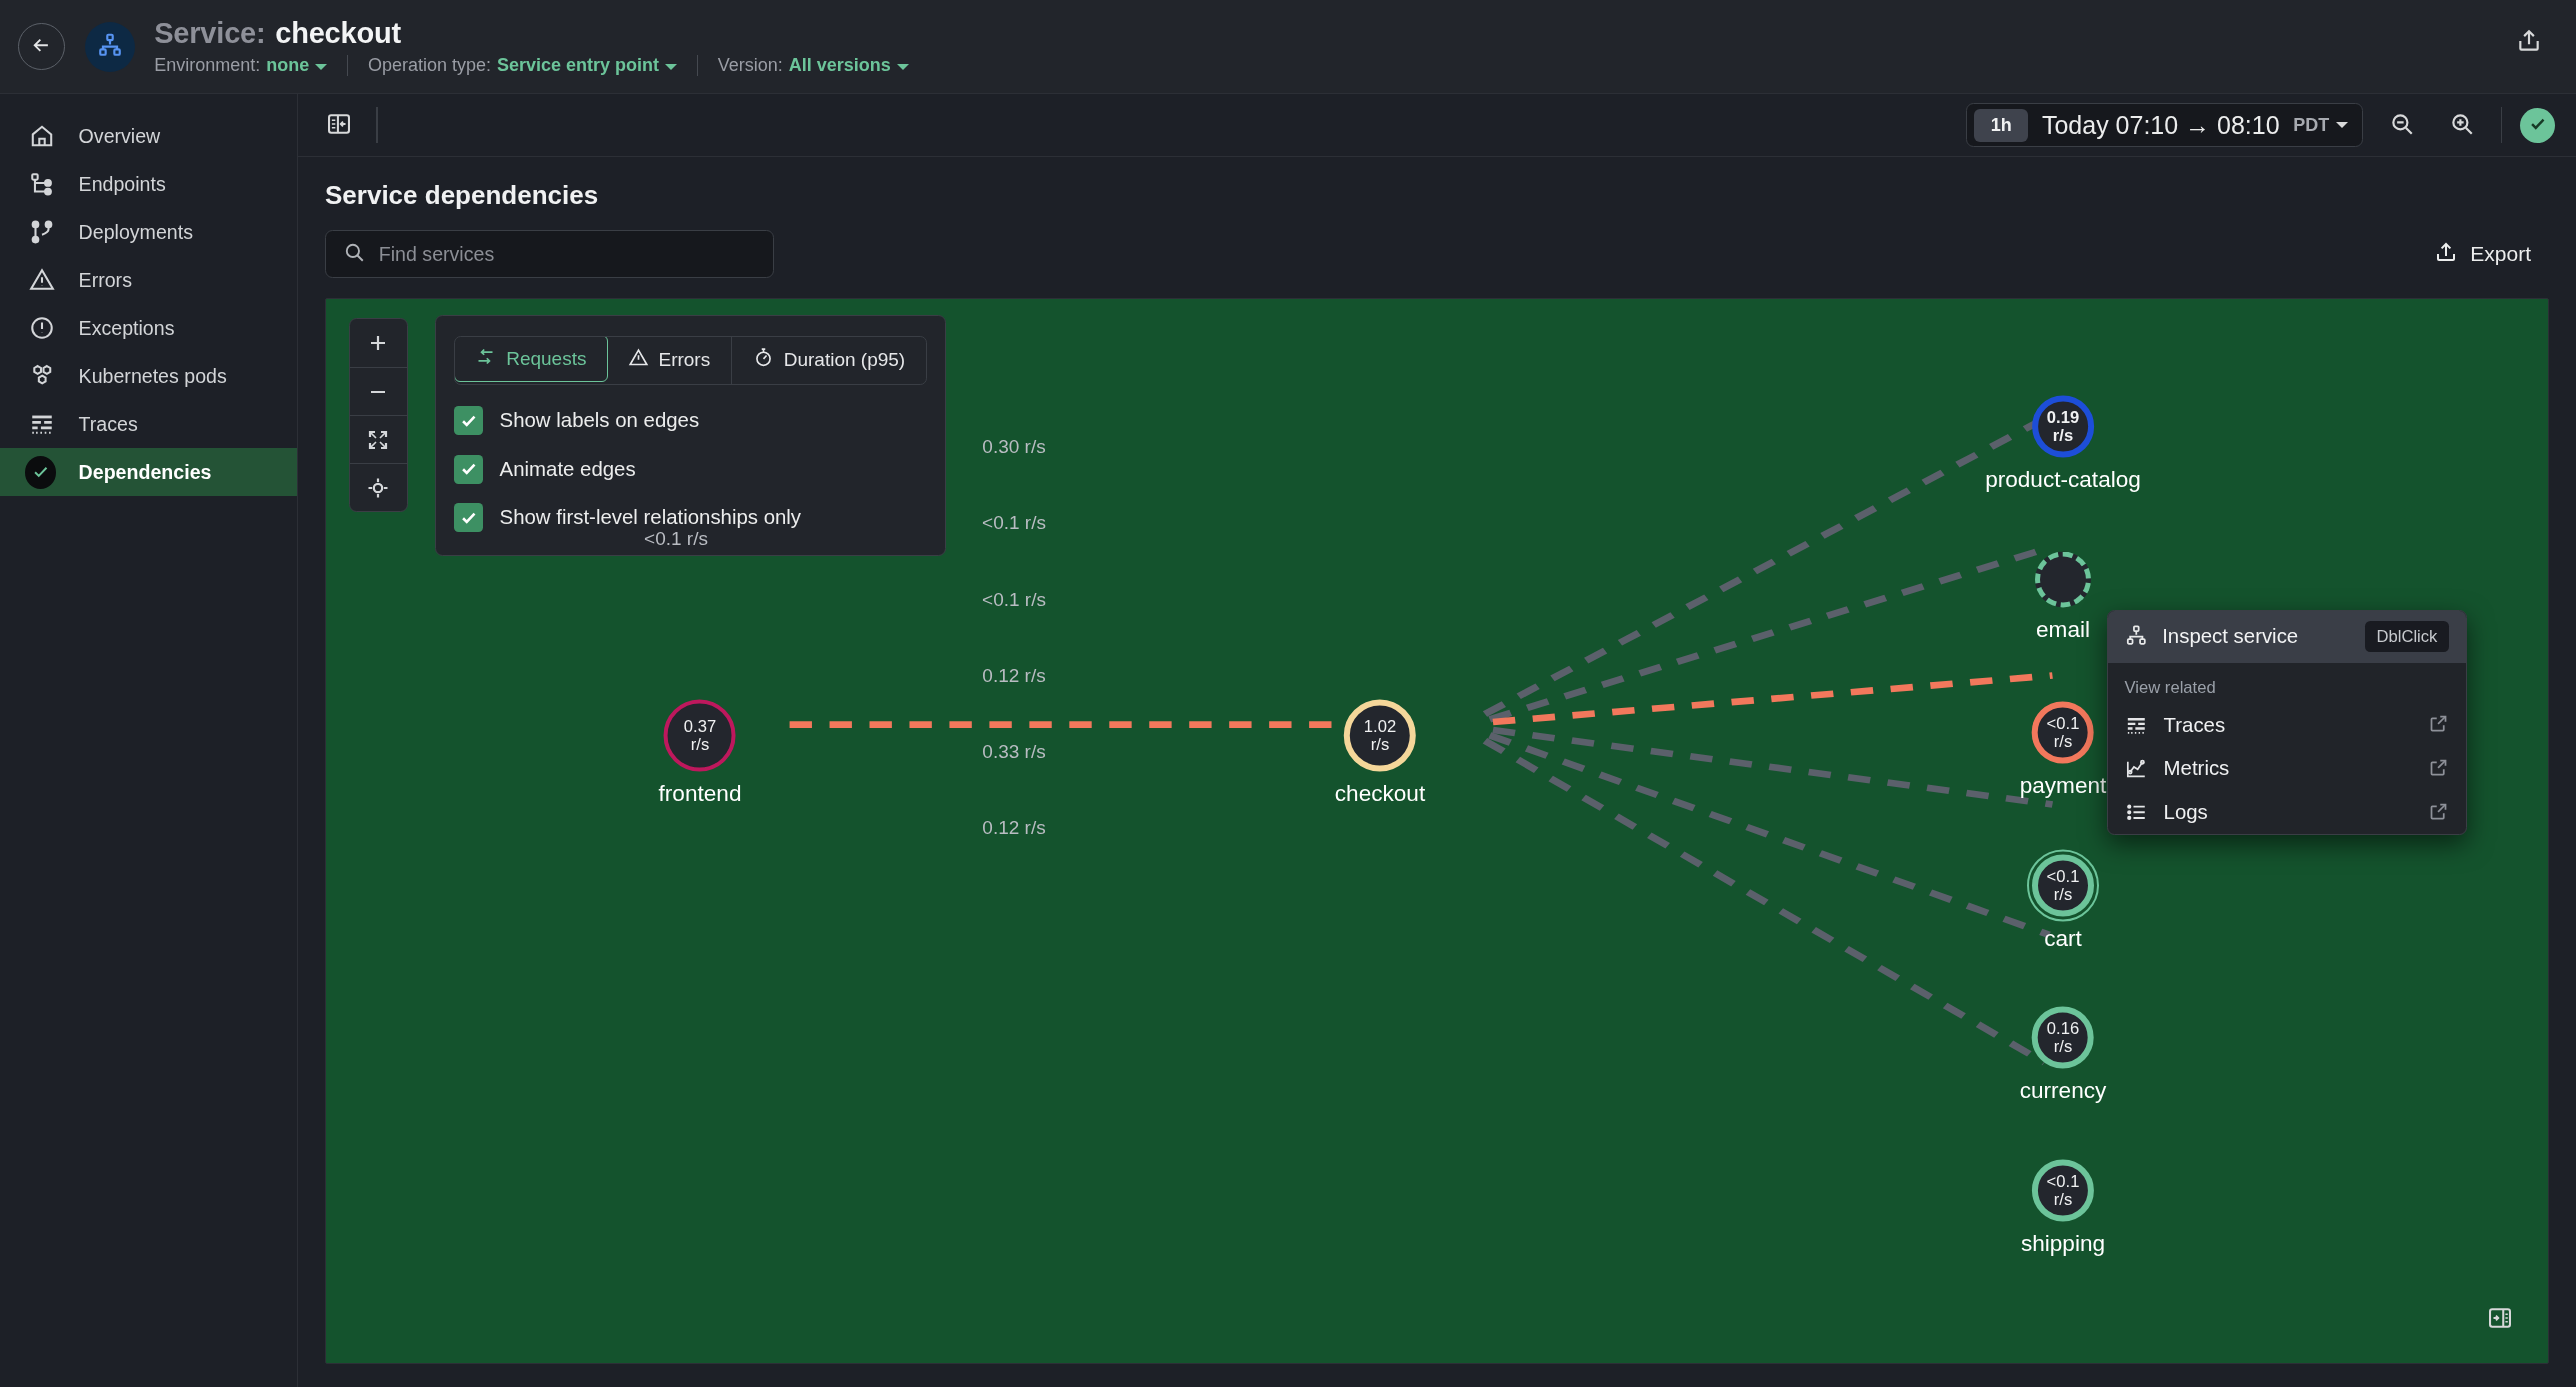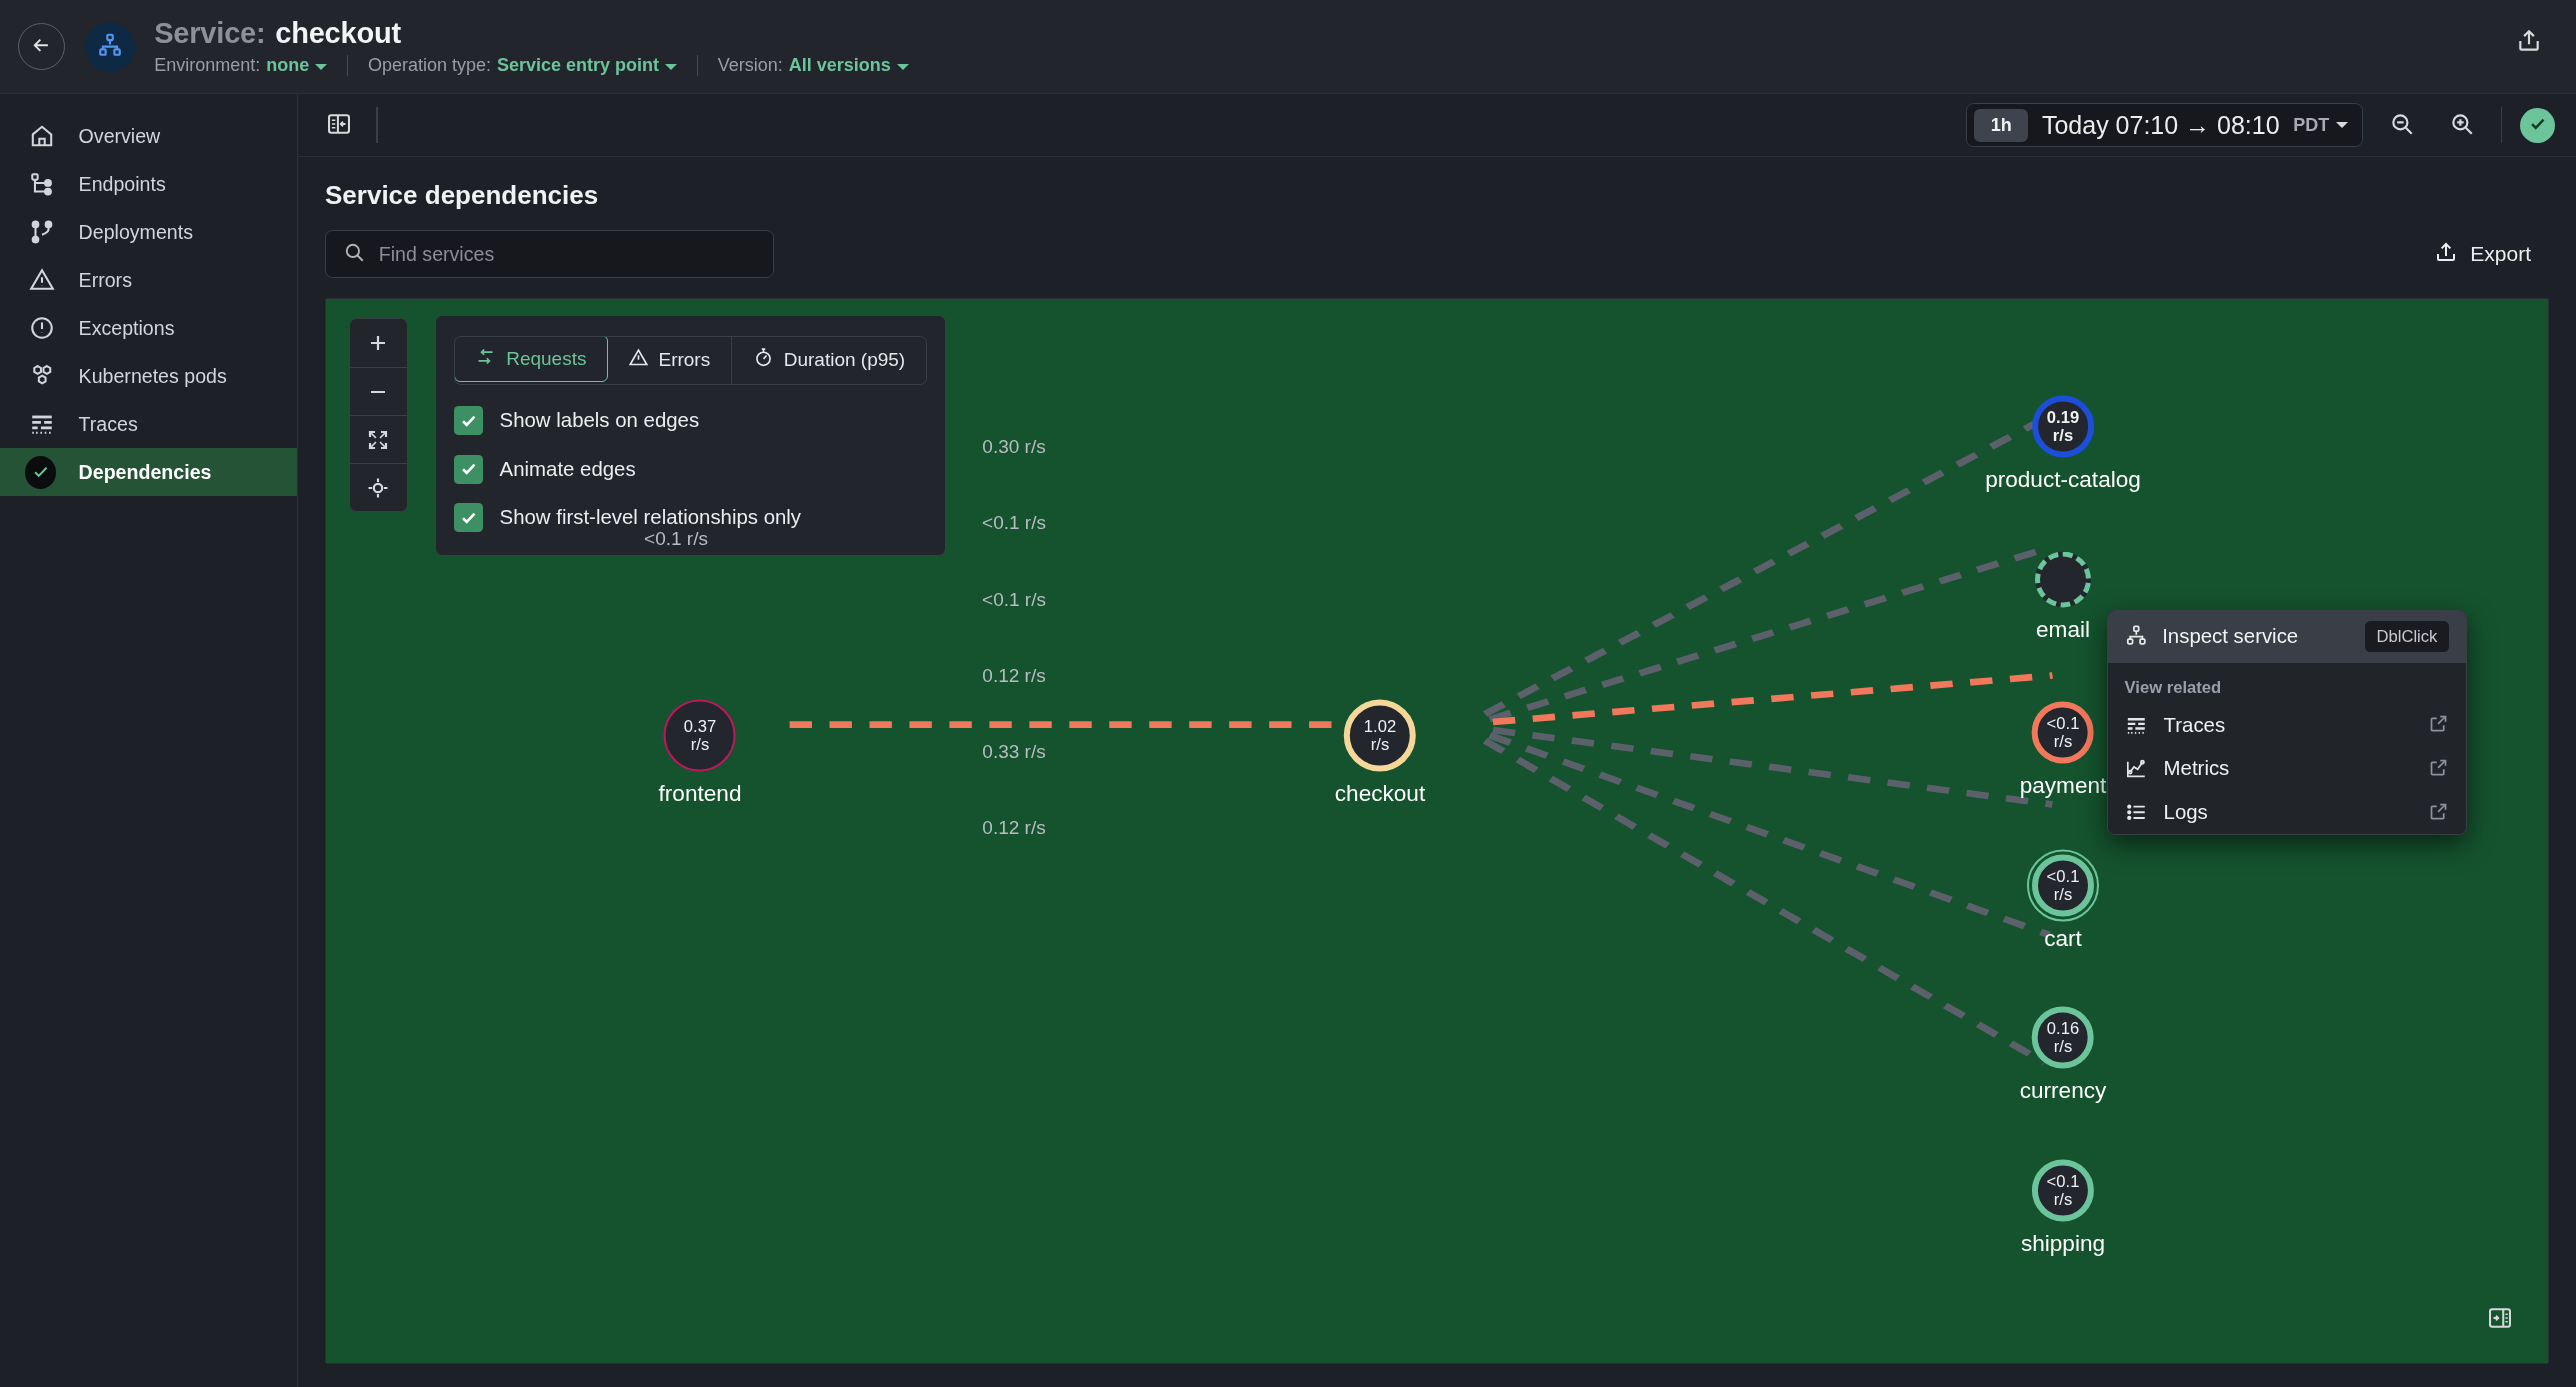--- a/index.html
+++ b/index.html
@@ -166,21 +166,21 @@
   .ctxmenu {
     position: absolute; width: 360px; background: #212429;
     border: 1.5px solid #3a3e45; border-radius: 7.5px; overflow: hidden;
     box-shadow: 0 9px 26px rgba(0,0,0,.55); z-index: 40;
   }
   .ctx-head { display: flex; align-items: center; gap: 15px; padding: 10.6px 16.6px; background: #3a3e47; }
   .ctx-head svg { width: 22.6px; height: 22.6px; stroke: #e8e9ea; fill: none; stroke-width: 1.9; }
   .ctx-head .txt { font-size: 20.4px; color: #f2f3f4; }
   .kbd { margin-left: auto; background: #191b21; border-radius: 5.3px; padding: 5.3px 12px;
     font-size: 16.6px; color: #c7cace; }
-  .ctx-sect { font-size: 16.6px; color: #9aa0a9; font-weight: bold; padding: 15px 16.6px 6px 16.6px; }
+  .ctx-sect { font-size: 16.6px; color: #9aa0a9; font-weight: normal; padding: 15px 16.6px 6px 16.6px; }
   .ctx-item { display: flex; align-items: center; gap: 15px; padding: 9.8px 16.6px; cursor: pointer; }
   .ctx-item .lico { width: 24px; height: 24px; display: flex; align-items: center; justify-content: center; }
   .ctx-item .lico svg { width: 22.6px; height: 22.6px; stroke: #e4e5e7; fill: none; stroke-width: 1.9; }
   .ctx-item .txt { font-size: 20.4px; color: #f0f1f2; }
   .ctx-item .ext { margin-left: auto; }
   .ctx-item .ext svg { width: 21px; height: 21px; stroke: #8e9199; fill: none; stroke-width: 2; }
 
   .collapse-right { position: absolute; right: 26px; bottom: 21px; width: 45px; height: 45px;
     display: flex; align-items: center; justify-content: center; cursor: pointer; }
   .collapse-right svg { width: 26px; height: 26px; stroke: #d8d9da; fill: none; stroke-width: 1.9; }
@@ -520,21 +520,21 @@
 
           <div class="edge-label" style="left:350px;top:240px;">&lt;0.1 r/s</div>
           <div class="edge-label" style="left:688px;top:148px;">0.30 r/s</div>
           <div class="edge-label" style="left:688px;top:224px;">&lt;0.1 r/s</div>
           <div class="edge-label" style="left:688px;top:301px;">&lt;0.1 r/s</div>
           <div class="edge-label" style="left:688px;top:377px;">0.12 r/s</div>
           <div class="edge-label" style="left:688px;top:453px;">0.33 r/s</div>
           <div class="edge-label" style="left:688px;top:529px;">0.12 r/s</div>
 
           <div class="node" style="left:374px;top:454px;transform:translate(-50%,-50%);">
-            <div class="node-circle" style="width:72px;height:72px;border:2px solid #be185d;">
+            <div class="node-circle" style="width:72px;height:72px;border:4px solid #be185d;">
               <span class="node-val">0.37</span>
               <span class="node-unit">r/s</span>
             </div>
             <span class="node-name">frontend</span>
           </div>
 
           <div class="node" style="left:1054px;top:454px;transform:translate(-50%,-50%);">
             <div class="node-circle" style="width:72px;height:72px;border:6px solid #f5d79a;">
               <span class="node-val">1.02</span>
               <span class="node-unit">r/s</span>

